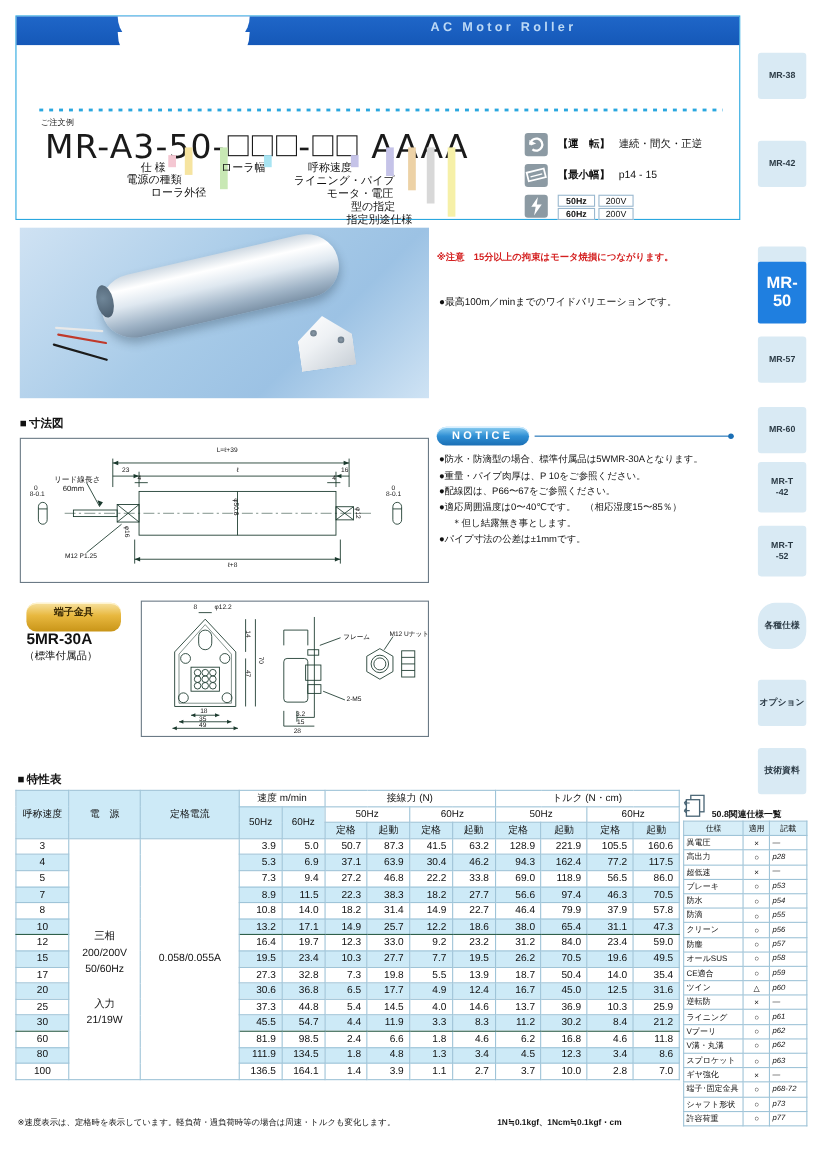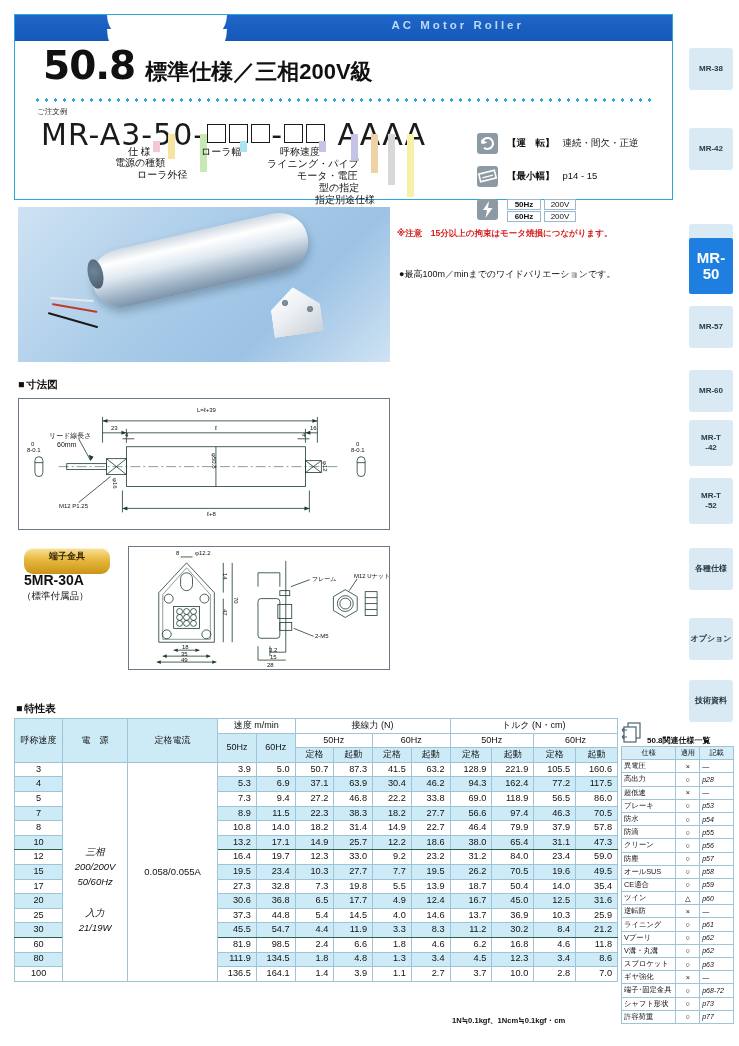--- a/index.html
+++ b/index.html
@@ -41,21 +41,21 @@
   .model-code .sq { display:inline-block; width:19px; height:19px; border:1.6px solid #1a1a1a;
                     vertical-align:2px; margin:0 1.5px; }
 
   
   .leaders { position:absolute; left:0; top:128px; width:420px; height:64px; }
   .lead { position:absolute; font-size:10px; color:#111; white-space:nowrap; }
   .tick { position:absolute; width:7px; }
 
   
   .hdr-icons { position:absolute; left:462px; top:106px; width:200px; }
-  .ic-row { display:flex; align-items:flex-start; margin-bottom:7px;margin-top:12px; }
+  .ic-row { display:flex; align-items:flex-start; margin-bottom:7px; }
   .ic-box { width:21px; height:21px; background:#8c9aa3; border-radius:3px; flex:0 0 auto;
             position:relative; color:#fff; }
   .ic-txt { font-size:9.5px; color:#111; margin-left:9px; padding-top:4px; white-space:nowrap; }
   .ic-txt b { font-weight:bold; }
   .hz-tbl { margin-left:9px; }
   .hz-row { display:flex; margin-bottom:1px; }
   .hz-cell { border:1px solid #9ab8cf; background:#fff; font-size:8px; padding:0px 5px;
              margin-right:3px; color:#111; font-weight:bold; min-width:34px; text-align:center; }
   .hz-cell.v { font-weight:normal; min-width:32px; }
 
@@ -162,24 +162,20 @@
 <body>
 
 <div id="page">
 
   <div class="hdr-wrap">
     <div class="hdr-blue"></div>
     <div class="hdr-arc"></div>
     <div class="hdr-arc2"></div>
     <div class="hdr-blue-label">AC Motor Roller</div>
 
-    <div class="hdr-title">
-      <span class="hdr-num">50.8</span>
-      <span class="hdr-sub">標準仕様／三相200V級</span>
-    </div>
 
     <div class="dotline"></div>
 
     <div class="order-lab">ご注文例</div>
 
     <div class="model-code">
       <span>MR-A3-50-</span><span class="sq"></span><span class="sq"></span><span class="sq"></span>-<span class="sq"></span><span class="sq"></span>
       <span>AAAA</span>
     </div>
 
@@ -269,20 +265,32 @@
     <div class="bscrew" style="left:264px; top:93px;"></div>
     <div class="bscrew" style="left:289px; top:99px;"></div>
   </div>
 
   <div class="caution">※注意　15分以上の拘束はモータ焼損につながります。</div>
 
   <div class="point-body">
     <div>●最高100m／minまでのワイドバリエーションです。</div>
   </div>
 
+  <div class="noticerow">
+    <span class="pill pill-notice">NOTICE</span>
+    <span class="rule blue"></span>
+  </div>
+  <div class="notice-body">
+    <div>●防水・防滴型の場合、標準付属品は5WMR-30Aとなります。</div>
+    <div>●重量・パイプ肉厚は、P 10をご参照ください。</div>
+    <div>●配線図は、P66〜67をご参照ください。</div>
+    <div>●適応周囲温度は0〜40℃です。　（相応湿度15〜85％）</div>
+    <div class="ind">＊但し結露無き事とします。</div>
+    <div>●パイプ寸法の公差は±1mmです。</div>
+  </div>
 
   <div class="sec-h" style="position:absolute; left:18px; top:378px;">寸法図</div>
 
   <div class="dimbox">
     <svg class="dwg" viewBox="0 0 372 132">
       <g stroke="#1b3a2e" fill="none" stroke-width="0.8">
 
         <rect x="108" y="48" width="180" height="40"></rect>
         <line x1="198" y1="48" x2="198" y2="88"></line>
 
@@ -464,21 +472,21 @@
           <th style="width:40px;">定格</th>
           <th style="width:40px;">起動</th>
           <th style="width:40px;">定格</th>
           <th style="width:40px;">起動</th>
         </tr>
       </thead>
       <tbody id="spec-body">
           <tr>
             <td>3</td>
             <td rowspan="15" class="lbl">
-              <div style="line-height:15px;padding-top:36px;font-style:italic;">
+              <div style="line-height:15px;padding-top:36px;">
                 <div>三相</div>
                 <div>200/200V</div>
                 <div>50/60Hz</div>
                 <div style="height:16px;"></div>
                 <div>入力</div>
                 <div>21/19W</div>
               </div>
             </td>
             <td rowspan="15" class="lbl">0.058/0.055A</td>
             <td class="num">3.9</td>
@@ -671,20 +679,21 @@
             <td class="num">2.7</td>
             <td class="num">3.7</td>
             <td class="num">10.0</td>
             <td class="num">2.8</td>
             <td class="num">7.0</td>
           </tr>
         </tbody>
     </table>
   </div>
 
+  <div class="tfoot-note">※速度表示は、定格時を表示しています。軽負荷・過負荷時等の場合は周速・トルクも変化します。</div>
   <div class="tfoot-eq">1N≒0.1kgf、1Ncm≒0.1kgf・cm</div>
 
   <div class="rlist">
     <div style="position:relative; height:20px;">
       <span class="rlist-ico">
         <svg width="24" height="22" viewBox="0 0 24 22" aria-hidden="true">
           <rect x="7" y="1" width="12" height="15" fill="#fff" stroke="#4a6575" stroke-width="1.2"></rect>
           <rect x="3" y="5" width="12" height="15" fill="#fff" stroke="#4a6575" stroke-width="1.2"></rect>
           <path d="M1 8 h5 M1 8 l2 -2 M1 8 l2 2" stroke="#4a6575" stroke-width="1.1" fill="none"></path>
           <path d="M1 15 h5 M1 15 l2 -2 M1 15 l2 2" stroke="#4a6575" stroke-width="1.1" fill="none"></path>
@@ -842,21 +851,21 @@
           <div>MR-T</div>
           <div>-42</div>
         </div>
       </div>
       <div class="tab" style="top: 478px; height: 46px;">
         <div>
           <div>MR-T</div>
           <div>-52</div>
         </div>
       </div>
-      <div class="tab" style="top: 548px; height: 42px;">
+      <div class="tab" style="top: 548px; height: 42px; border-radius: 16px;">
         <div>
           <div>各種仕様</div>
         </div>
       </div>
       <div class="tab" style="top: 618px; height: 42px;">
         <div>
           <div>オプション</div>
         </div>
       </div>
       <div class="tab" style="top: 680px; height: 42px;">

